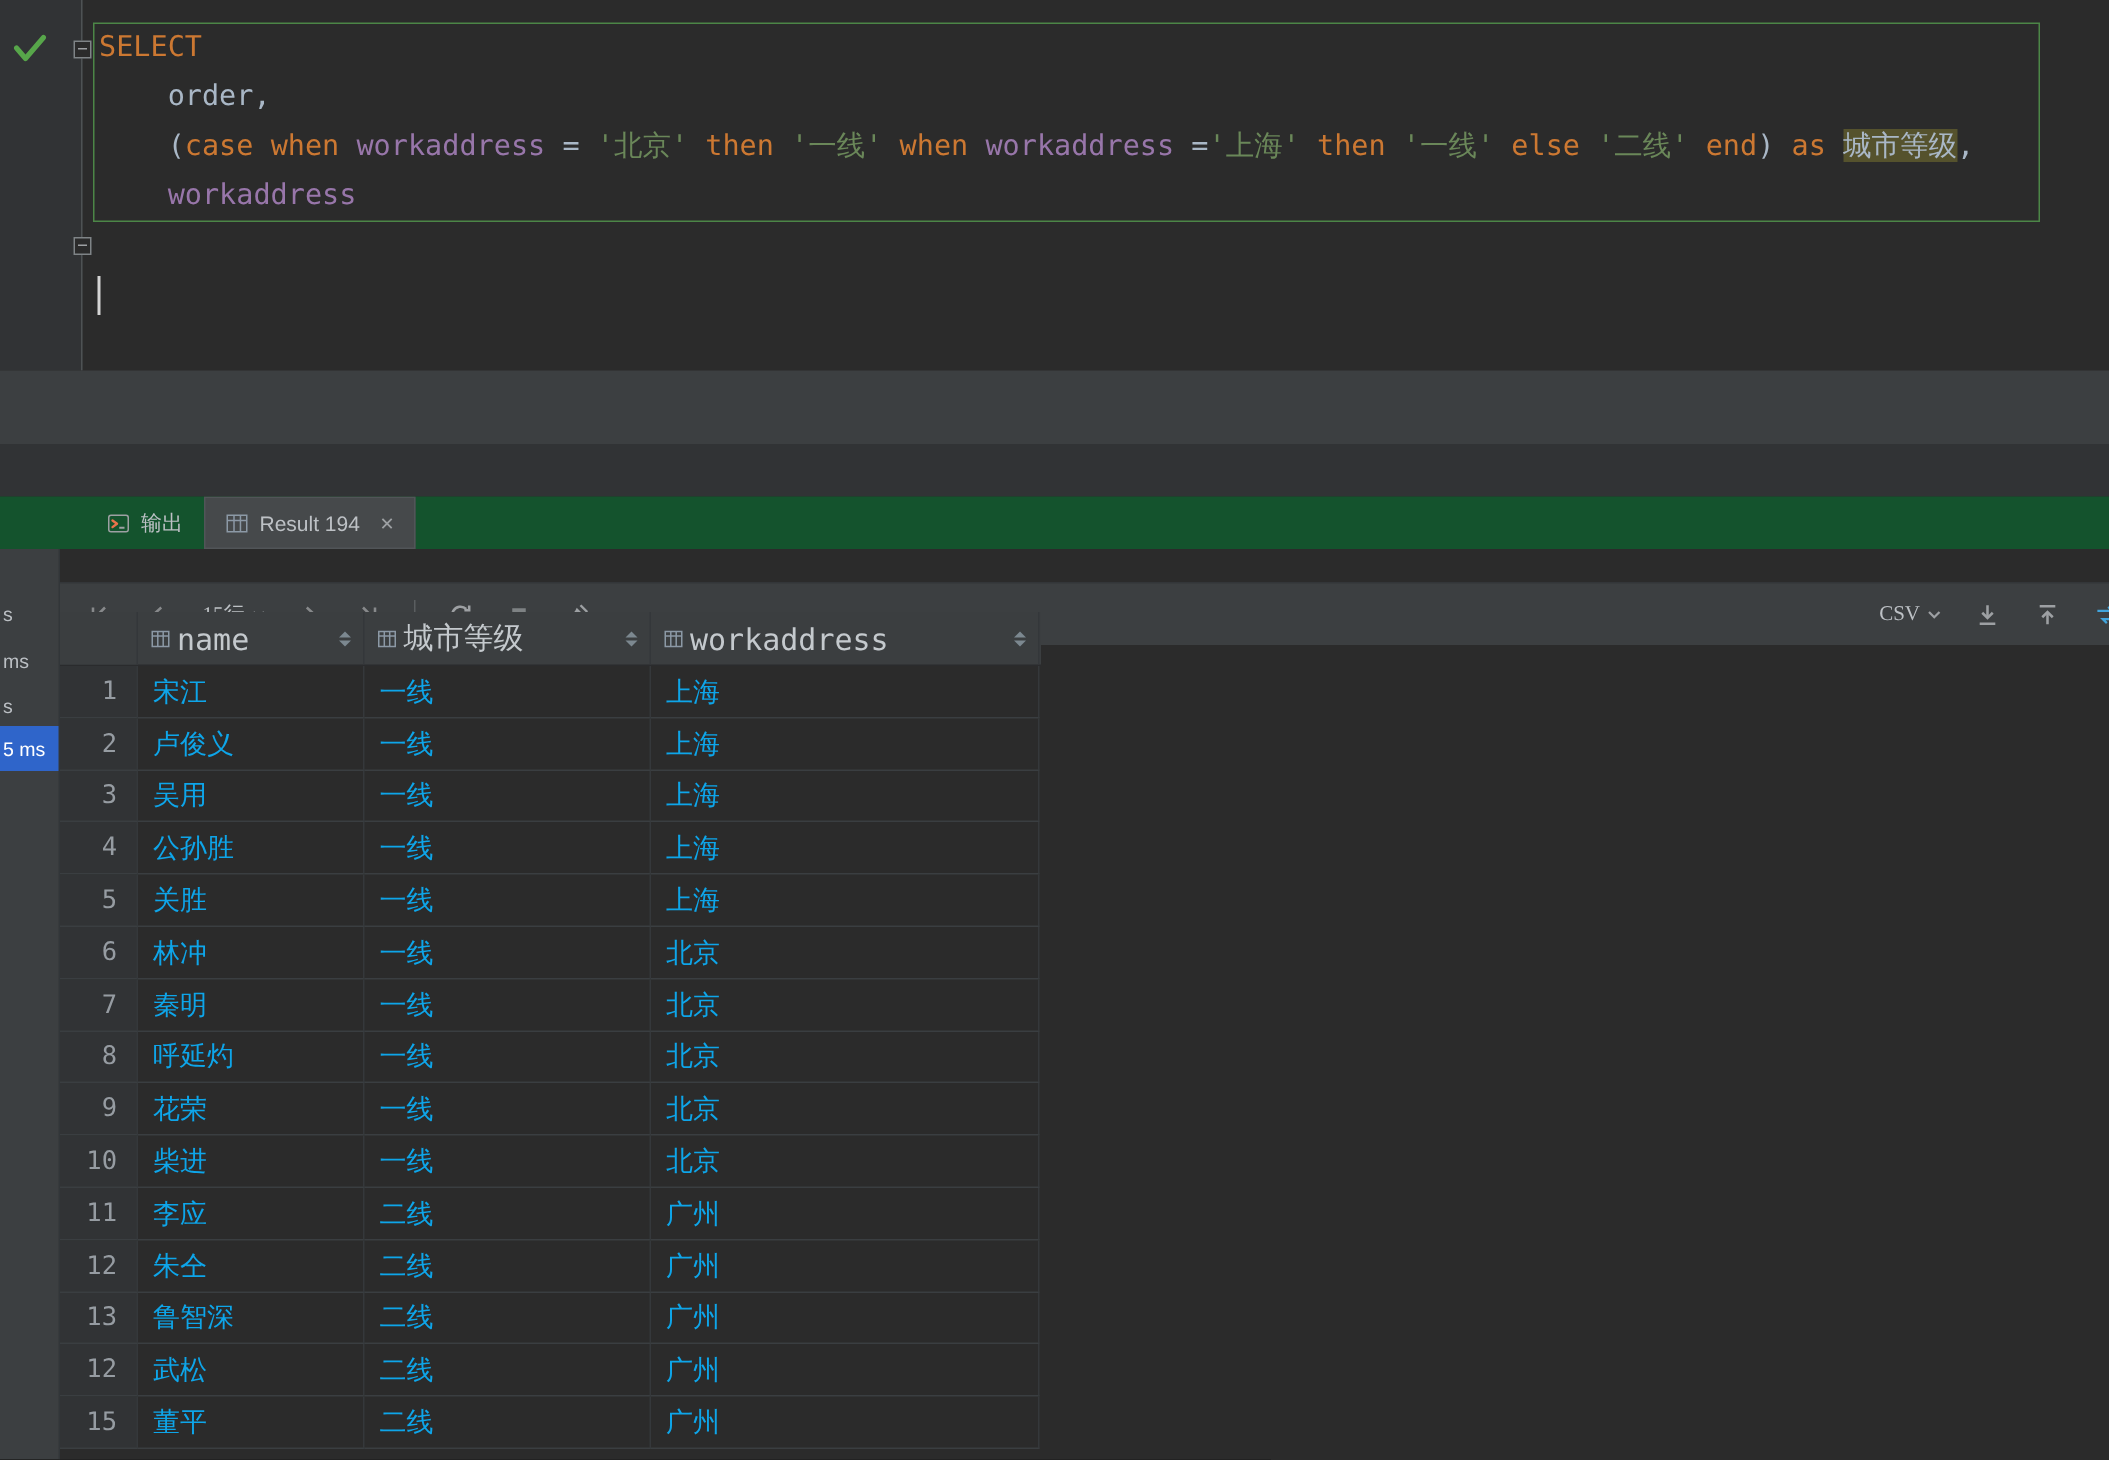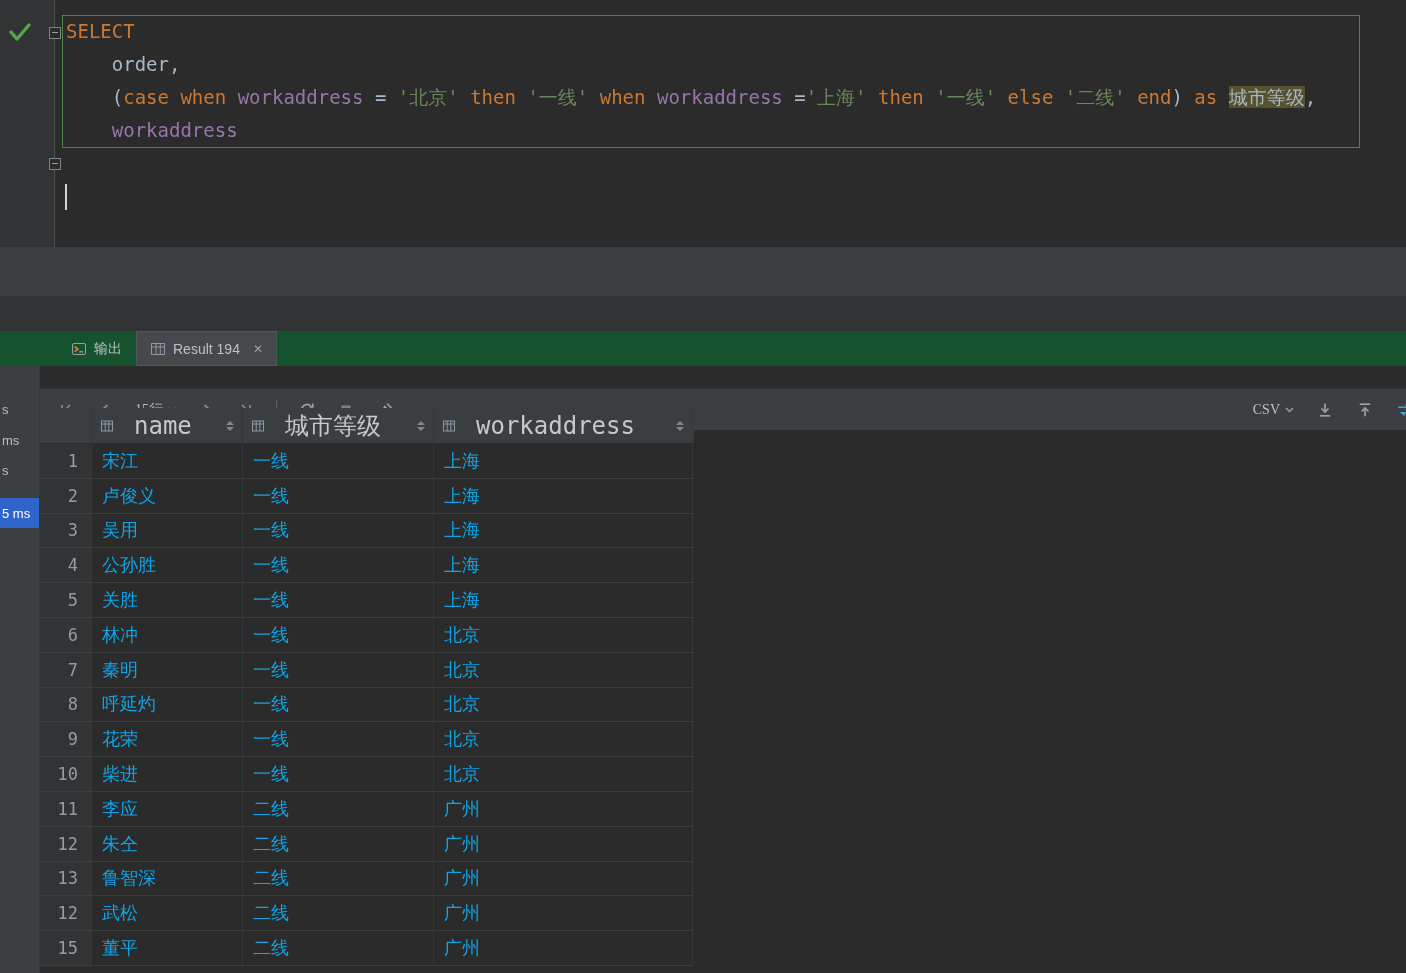--- a/index.html
+++ b/index.html
@@ -50,21 +50,21 @@
   .left-strip{position:absolute;left:0;top:366px;width:40px;height:607px;background:#3C3F41;border-right:1px solid #323639;
               font-family:"Liberation Sans",sans-serif;z-index:5;overflow:hidden}
   .left-item{position:absolute;left:0;width:40px;height:30px;display:flex;align-items:center;padding-left:2px;
              color:#BBBFC3;font-size:13px;white-space:nowrap}
   .left-item.selected{background:var(--selection-blue,#2F65CA);color:#FFFFFF}
 
   
   .grid{position:absolute;left:40px;top:408px;width:654px}
   .grid-header,.grid-row{display:grid;grid-template-columns:52px 151px 191px 259px}
   .grid-header{height:36px;background:#3B3E40;border-bottom:1px solid #2A2B2D}
-  .hcell{display:flex;align-items:center;gap:20px;padding-left:8px;color:#C4C9CD;font-size:24px;
+  .hcell{display:flex;align-items:center;gap:4px;padding-left:8px;color:#C4C9CD;font-size:20px;
          border-right:1px solid #34373A}
   .corner{background:#3B3E40;border-right:1px solid #34373A}
   .sort{display:inline-flex;flex-direction:column;gap:2px;margin-left:auto;margin-right:8px}
   .sort i{display:block;width:0;height:0;border-left:4px solid transparent;border-right:4px solid transparent}
   .sort .up{border-bottom:4px solid #7C8890}
   .sort .dn{border-top:4px solid #7C8890}
   .grid-row{height:34.8px}
   .cell{display:flex;align-items:center;padding-left:10px;color:#0ea5e9;font-size:18px;
         border-bottom:1px solid #3A3E41;border-right:1px solid #35383B;overflow:hidden;white-space:nowrap}
   .cell.num{background:#313335;color:#969CA2;justify-content:flex-end;padding-right:13px;padding-left:0;font-size:17px}
@@ -196,21 +196,21 @@
           <path d="M17.5 12h-11l3 3" stroke="#41A4DC" stroke-width="1.7" fill="none"></path>
         </svg>
       </span>
     </div>
   </div>
 
   <div class="left-strip">
       <div class="left-item" style="top: 28px;">s</div>
       <div class="left-item" style="top: 59px;">ms</div>
       <div class="left-item" style="top: 89px;">s</div>
-      <div class="left-item selected" style="top: 132px;">5 ms</div>
+      <div class="left-item selected" style="top: 118px;">5 ms</div>
     </div>
 
   <div class="grid">
     <div class="grid-header">
       <div class="corner"></div>
       <div class="hcell">
         <svg width="14" height="14" viewBox="0 0 14 14">
           <g stroke="#8C99A6" fill="none">
             <rect x="1.5" y="2" width="11" height="10"></rect>
             <line x1="1.5" y1="5" x2="12.5" y2="5"></line>

